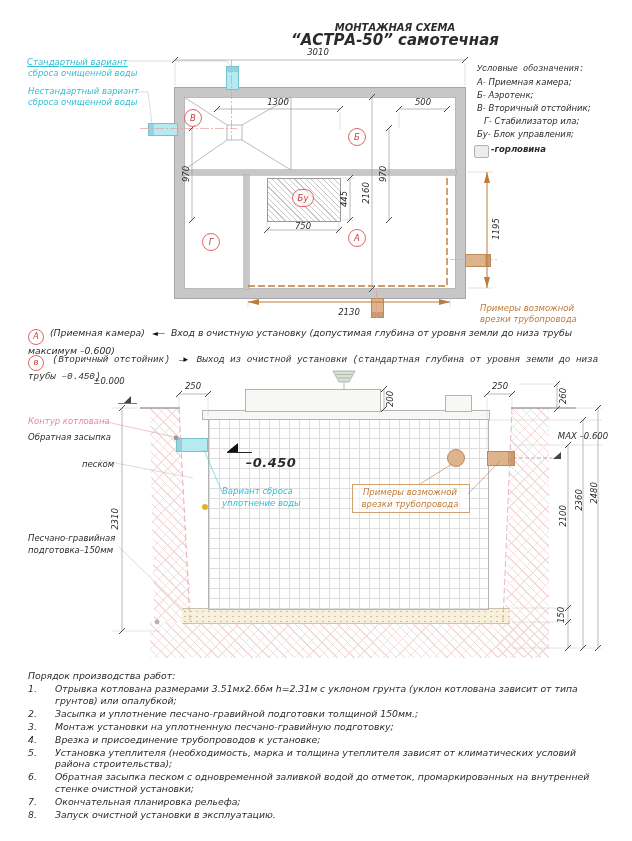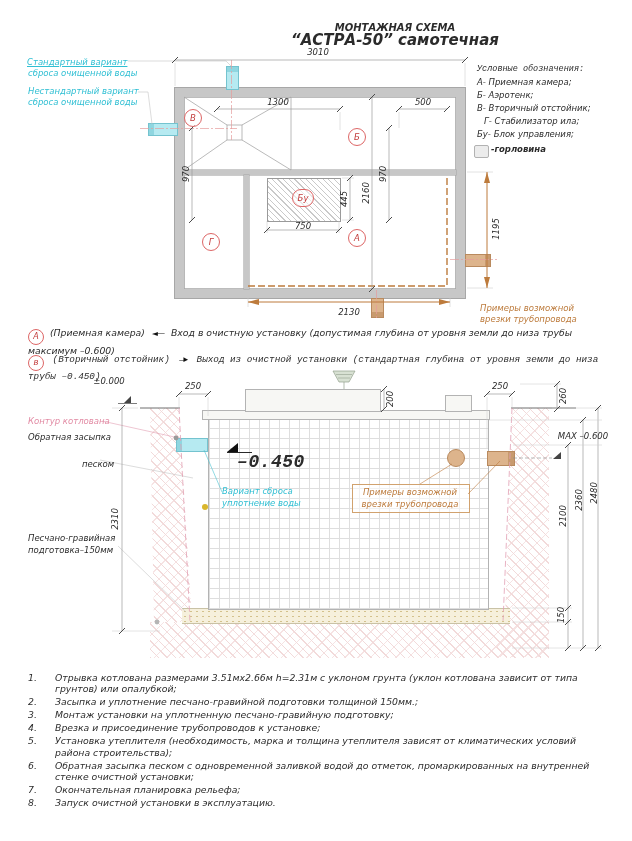--- a/index.html
+++ b/index.html
@@ -6,21 +6,21 @@
   body{width:632px;height:841px;position:relative;background:#ffffff;
        font-family:"DejaVu Sans",sans-serif;font-style:italic;color:#2b2b2b;overflow:hidden;}
   svg.overlay{position:absolute;left:0;top:0;pointer-events:none;z-index:3;}
   
   .t{position:absolute;transform:translate(-50%,-50%);font-size:8.5px;white-space:nowrap;z-index:4;}
   .tv{position:absolute;transform:translate(-50%,-50%) rotate(-90deg);font-size:8.5px;white-space:nowrap;z-index:4;}
   .tl{position:absolute;font-size:8.5px;white-space:nowrap;z-index:4;}
   .cyan{color:#2fbfd3;}
   .orange{color:#bd7b3c;}
   .pink{color:#e28ba4;}
-  .big{font-size:18px;font-weight:bold;letter-spacing:0.5px;font-family:Liberation Mono, monospace;}
+  .big{font-size:13px;font-weight:bold;letter-spacing:0.5px;}
   .title1{font-size:10px;font-weight:bold;}
   .title2{font-size:15px;font-weight:bold;}
   
   .circ{position:absolute;transform:translate(-50%,-50%);width:16px;height:16px;border:1px solid #d66;
         border-radius:50%;color:#c23b3b;font-size:8.5px;line-height:16px;text-align:center;z-index:4;background:rgba(255,255,255,0.6);}
   .circ.wide{width:20px;border-radius:9px;}
   .badge{display:inline-block;width:14px;height:14px;border:1px solid #d66;border-radius:50%;color:#c23b3b;
          font-size:8px;line-height:14px;text-align:center;vertical-align:-3px;margin-right:3px;}
   
   .wall{position:absolute;left:175px;top:88px;width:290px;height:210px;box-sizing:border-box;
@@ -146,20 +146,21 @@
 <div class="tl" style="left:28px;top:432px;">Обратная засыпка</div>
 <div class="tl" style="left:36px;top:459px;margin-left:46px;">песком</div>
 <div class="tl" style="left:28px;top:533px;">Песчано-гравийная</div>
 <div class="tl" style="left:28px;top:545px;">подготовка–150мм</div>
 <div class="tl cyan" style="left:222px;top:486px;">Вариант сброса</div>
 <div class="tl cyan" style="left:222px;top:498px;">уплотнение воды</div>
 <div class="t orange" style="left:410px;top:492px;">Примеры возможной</div>
 <div class="t orange" style="left:410px;top:504px;">врезки трубопровода</div>
 
 <div class="worklist">
+  <div>Порядок производства работ:</div>
   <div class="wrow">
       <span class="wnum">1.</span>
       <span class="wtext">Отрывка котлована размерами 3.51мх2.66м h=2.31м с уклоном грунта (уклон котлована зависит от типа грунтов) или опалубкой;</span>
     </div>
   <div class="wrow">
       <span class="wnum">2.</span>
       <span class="wtext">Засыпка и уплотнение песчано-гравийной подготовки толщиной 150мм.;</span>
     </div>
   <div class="wrow">
       <span class="wnum">3.</span>

